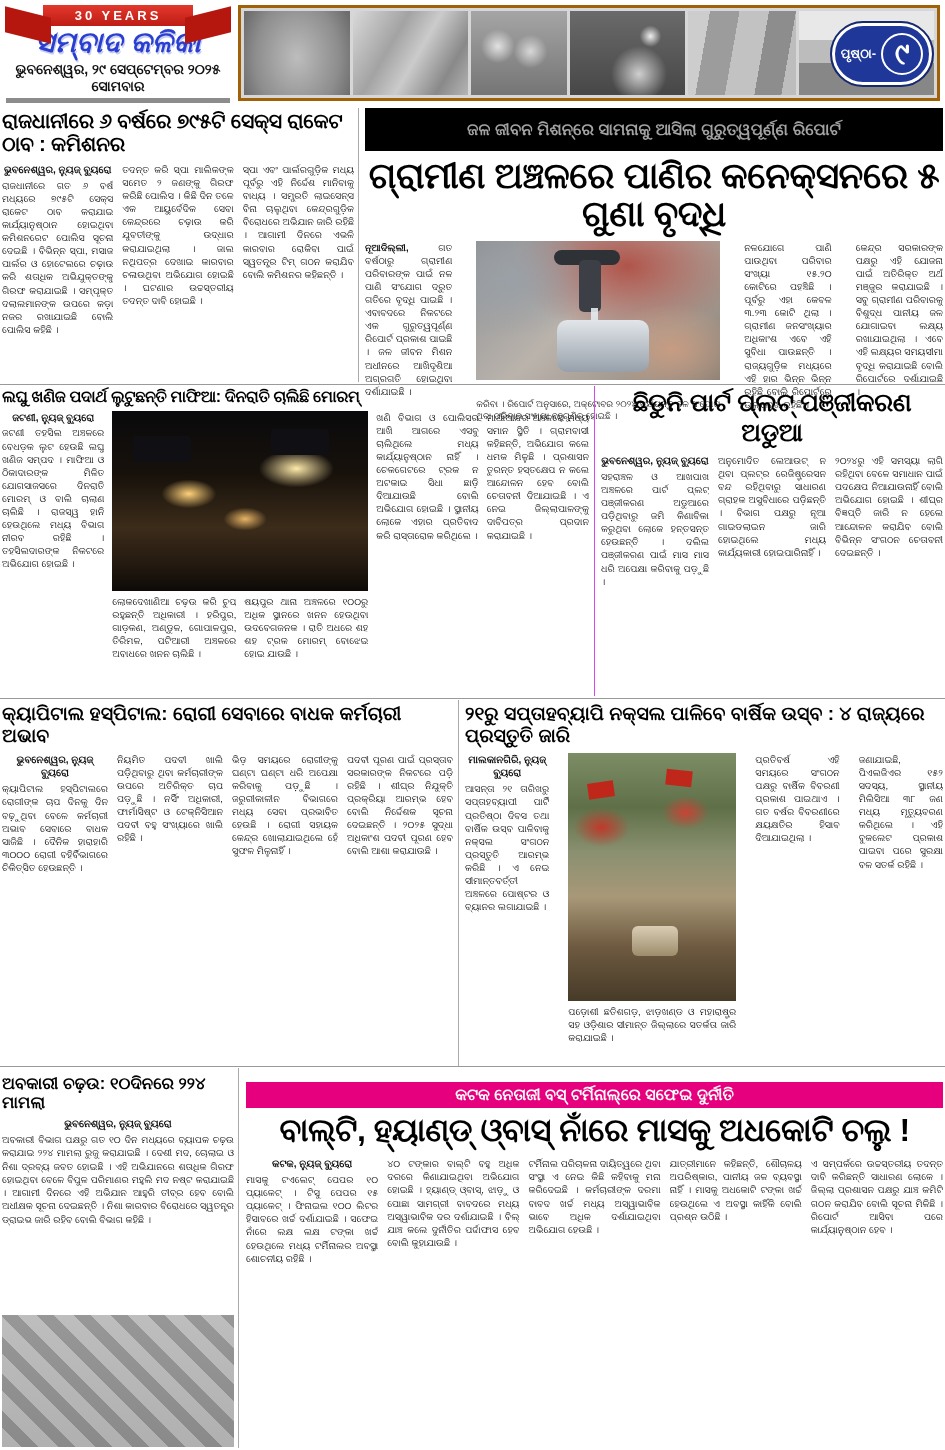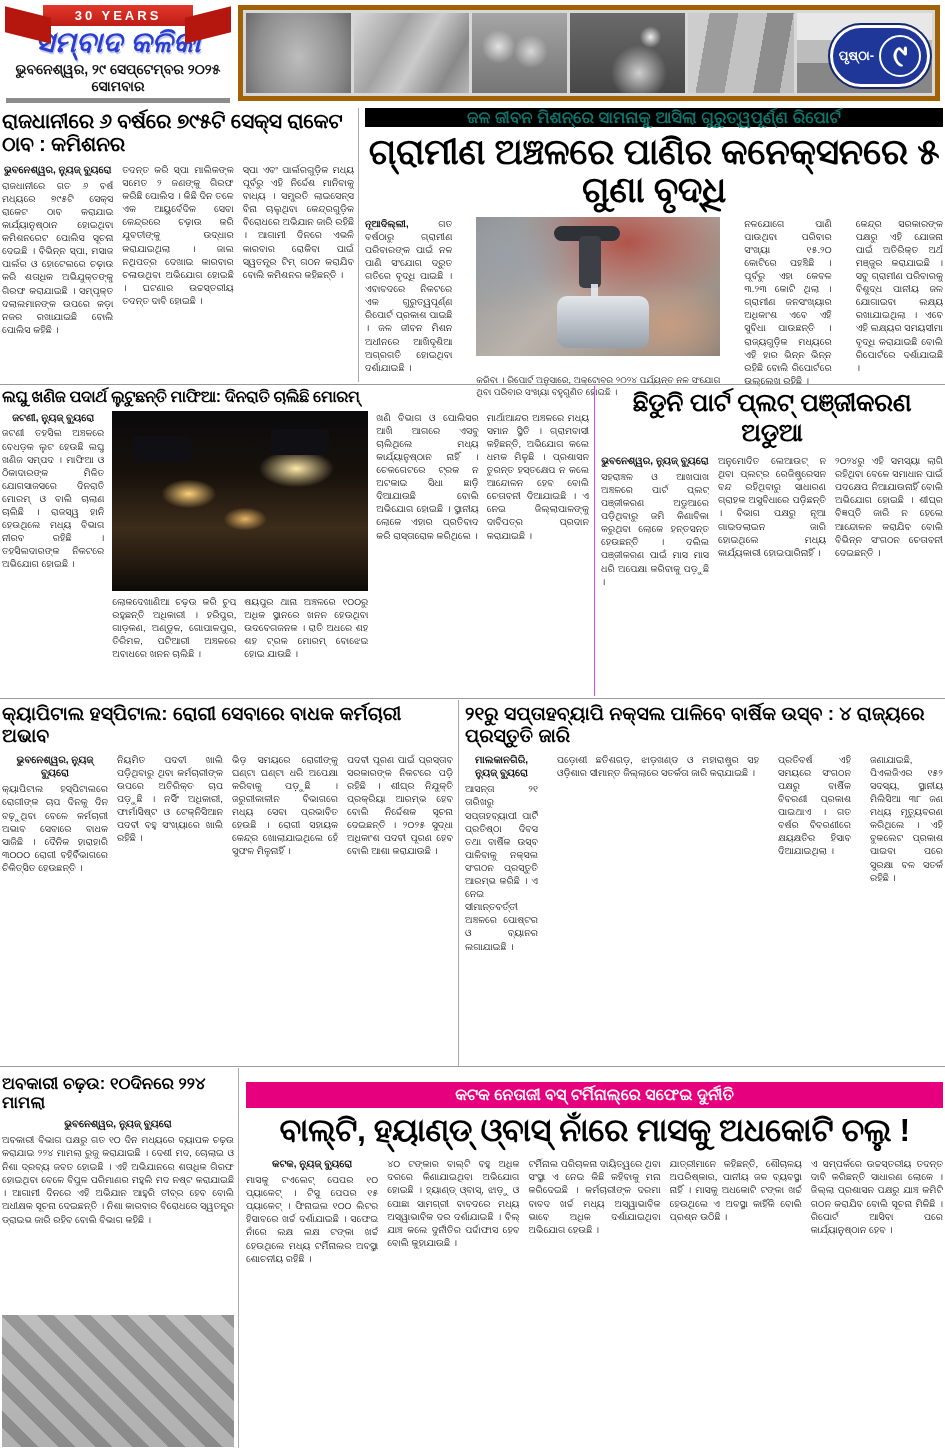--- a/index.html
+++ b/index.html
@@ -13,21 +13,21 @@
             position:relative;z-index:2;}
   .ribbon30::before,.ribbon30::after{content:"";position:absolute;top:7px;width:46px;height:26px;
             background:#b5170f;z-index:-1;}
   .ribbon30::before{left:-38px;transform:skewY(14deg);}
   .ribbon30::after{right:-38px;transform:skewY(-14deg);}
   .logo{font-size:29px;font-weight:700;font-style:italic;color:#2a3fd0;margin-top:2px;
         text-shadow:1px 2px 0 rgba(40,60,200,.25);line-height:1;}
   .mdate{font-size:14px;font-weight:600;margin-top:4px;}
   .mbar{height:5px;background:#8c8c8c;margin:3px 6px 0;}
   .strip{position:absolute;left:238px;top:5px;width:702px;height:96px;background:#d7d7d7;
-         border:5px solid #a16207;display:flex;gap:3px;padding:3px;box-sizing:border-box;}
+         border:3px solid #a16207;display:flex;gap:3px;padding:3px;box-sizing:border-box;}
   .sp{position:relative;flex:1;}
   .ph-temple{background:radial-gradient(60px 80px at 50% 55%,#bdbdbd,#8d8d8d 70%,#6d6d6d),
              linear-gradient(#ddd,#777);flex-basis:106px;}
   .ph-weave{background:linear-gradient(120deg,#d9d9d9,#a3a3a3 35%,#cbcbcb 55%,#898989 80%,#b5b5b5);flex-basis:116px;}
   .ph-kids{background:radial-gradient(26px 26px at 28% 42%,#e2e2e2,rgba(0,0,0,0) 65%),
            radial-gradient(26px 26px at 62% 48%,#d8d8d8,rgba(0,0,0,0) 65%),
            linear-gradient(#a5a5a5,#757575);flex-basis:96px;}
   .ph-chalk{background:radial-gradient(18px 18px at 70% 30%,#efefef,rgba(0,0,0,0) 60%),
             radial-gradient(40px 40px at 60% 75%,#cfcfcf,rgba(0,0,0,0) 70%),
             linear-gradient(#6a6a6a,#474747);flex-basis:116px;}
@@ -39,21 +39,21 @@
          border:3px solid #fff;outline:2px solid #16286e;border-radius:34px;display:flex;
          align-items:center;justify-content:center;gap:5px;color:#fff;z-index:3;box-sizing:border-box;}
   .badge .lbl{font-size:13px;font-weight:700;}
   .badge .num{font-size:30px;font-weight:700;width:42px;height:42px;border:2px solid #fff;border-radius:50%;
               display:flex;align-items:center;justify-content:center;box-sizing:border-box;}
   
   .hsep{position:absolute;left:0;width:945px;height:1px;background:#9a9a9a;}
   .col{flex:1;text-align:justify;font-size:9.5px;line-height:1.38;overflow:hidden;}
   .byline{font-weight:700;text-align:center;font-size:10px;margin-bottom:2px;}
   .dl{font-weight:700;}
-  .kicker{background:#000;color:#0f766e;font-size:16.5px;font-weight:700;text-align:center;padding:0 0;}
+  .kicker{background:#000;color:#a3a3a3;font-size:16.5px;font-weight:700;text-align:center;padding:12px 0;}
   .kicker-pink{background:#e6007d;color:#fff;font-size:16px;font-weight:700;text-align:center;padding:4px 0;}
   h1,h2,h3{font-weight:700;color:#000;}
   
   .row1{position:absolute;top:108px;left:2px;width:941px;height:274px;display:flex;}
   .z-sex{width:356px;padding-right:4px;box-sizing:border-box;}
   .z-sex h2{font-size:20.5px;margin:2px 0 7px;line-height:1.12;letter-spacing:-.3px;}
   .cols{display:flex;gap:9px;overflow:hidden;}
   .z-sex .cols{height:230px;}
   .z-water{flex:1;border-left:1px solid #aaa;padding-left:6px;box-sizing:border-box;}
   .z-water h1{font-size:36px;text-align:center;margin:6px 0 8px;line-height:1.05;letter-spacing:-.5px;}
@@ -92,21 +92,21 @@
   .z-plot .cols{height:262px;}
   
   .row3{position:absolute;top:700px;left:2px;width:941px;height:366px;display:flex;}
   .z-hosp{width:456px;box-sizing:border-box;padding-right:5px;}
   .z-hosp h2{font-size:19px;margin:3px 0 6px;line-height:1.15;}
   .z-hosp .cols{height:326px;}
   .z-naxal{flex:1;border-left:1px solid #aaa;padding-left:6px;box-sizing:border-box;}
   .z-naxal h2{font-size:19px;margin:3px 0 6px;line-height:1.15;}
   .naxal-content{display:flex;gap:19px;height:326px;overflow:hidden;}
   .nc1{width:106px;}
-  .nmid{width:202px;display:flex;flex-direction:row;justify-content:center;}
+  .nmid{width:168px;display:flex;flex-direction:column;justify-content:center;}
   .photo-naxal{height:248px;margin-bottom:4px;background:
       radial-gradient(40px 28px at 20% 30%,#c0392b,rgba(0,0,0,0) 70%),
       radial-gradient(34px 24px at 70% 24%,#c74436,rgba(0,0,0,0) 70%),
       linear-gradient(180deg,#7d8d66 0%,#5f7048 22%,#8a9070 40%,#a89878 58%,#6e5a40 78%,#463a28 100%);}
   .flag{position:absolute;width:26px;height:16px;background:#c0271b;transform:rotate(-8deg);}
   .flag.f1{left:12%;top:12%;}
   .flag.f2{left:58%;top:7%;transform:rotate(6deg);}
   .drum{position:absolute;left:38%;bottom:18%;width:46px;height:30px;background:linear-gradient(#d9cdb5,#9d8d6c);border-radius:6px;}
   .nsub{display:flex;gap:8px;flex:1;}
   

